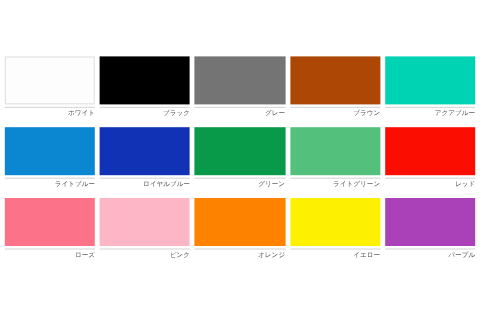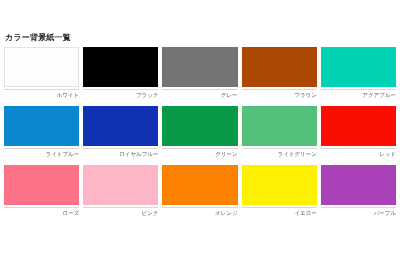--- a/index.html
+++ b/index.html
@@ -73,21 +73,20 @@
     padding-top: 1px;
     white-space: nowrap;
     overflow: hidden;
   }
 </style>
 </head>
 <body style="background: rgb(255, 255, 255);">
 
 <div class="page">
 
-  <div class="page-title">カラー背景紙一覧</div>
 
   <div class="grid">
 
     <div class="row">
       <div class="cell">
         <div class="swatch bordered" style="background-color: rgb(253, 253, 253);"></div>
         <div class="label-rule"></div>
         <div class="label">ホワイト</div>
       </div>
       <div class="cell">

